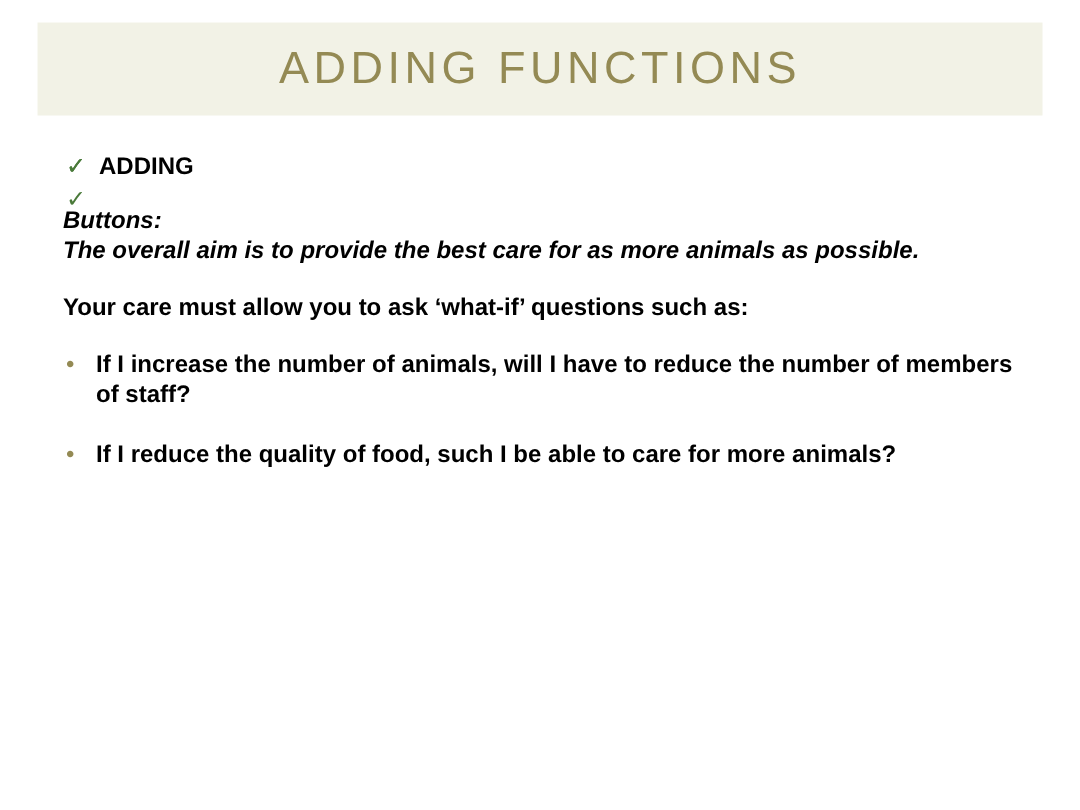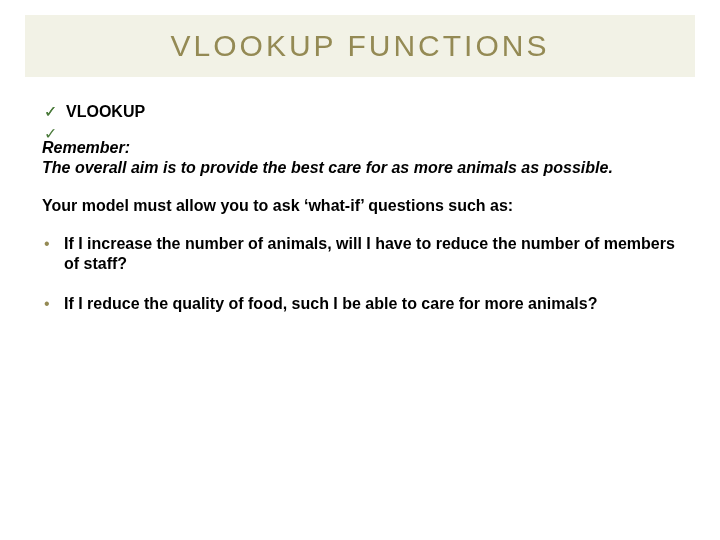--- a/index.html
+++ b/index.html
@@ -104,45 +104,45 @@
     color: #948a54;
     font-weight: normal;
   }
 </style>
 </head>
 <body>
 
 <div class="slide">
 
   <div class="title-band">
-    <div class="title-text">VLOOKUP FUNCTIONS</div>
+    <div class="title-text">ADDING FUNCTIONS</div>
   </div>
 
   <div class="body">
 
     <ul class="check-list">
       <li>
         <span class="check-mark">✓</span>
       </li>
       <li>
         <span class="check-mark">✓</span>
-        <span>VLOOKUP</span>
+        <span>ADDING</span>
       </li>
       <li>
         <span class="check-mark">✓</span>
       </li>
     </ul>
 
 
     <div class="remember-block">
-      <div class="remember-label">Remember:</div>
+      <div class="remember-label">Buttons:</div>
       <div class="remember-text">The overall aim is to provide the best care for as more animals as possible.</div>
     </div>
 
-    <p class="whatif">Your model must allow you to ask ‘what-if’ questions such as:</p>
+    <p class="whatif">Your care must allow you to ask ‘what-if’ questions such as:</p>
 
     <ul class="bul-list">
       <li>
         <span class="bullet-dot">•</span>
         <span>If I increase the number of animals, will I have to reduce the number of members of staff?</span>
       </li>
       <li>
         <span class="bullet-dot">•</span>
         <span>If I reduce the quality of food, such I be able to care for more animals?</span>
       </li>

